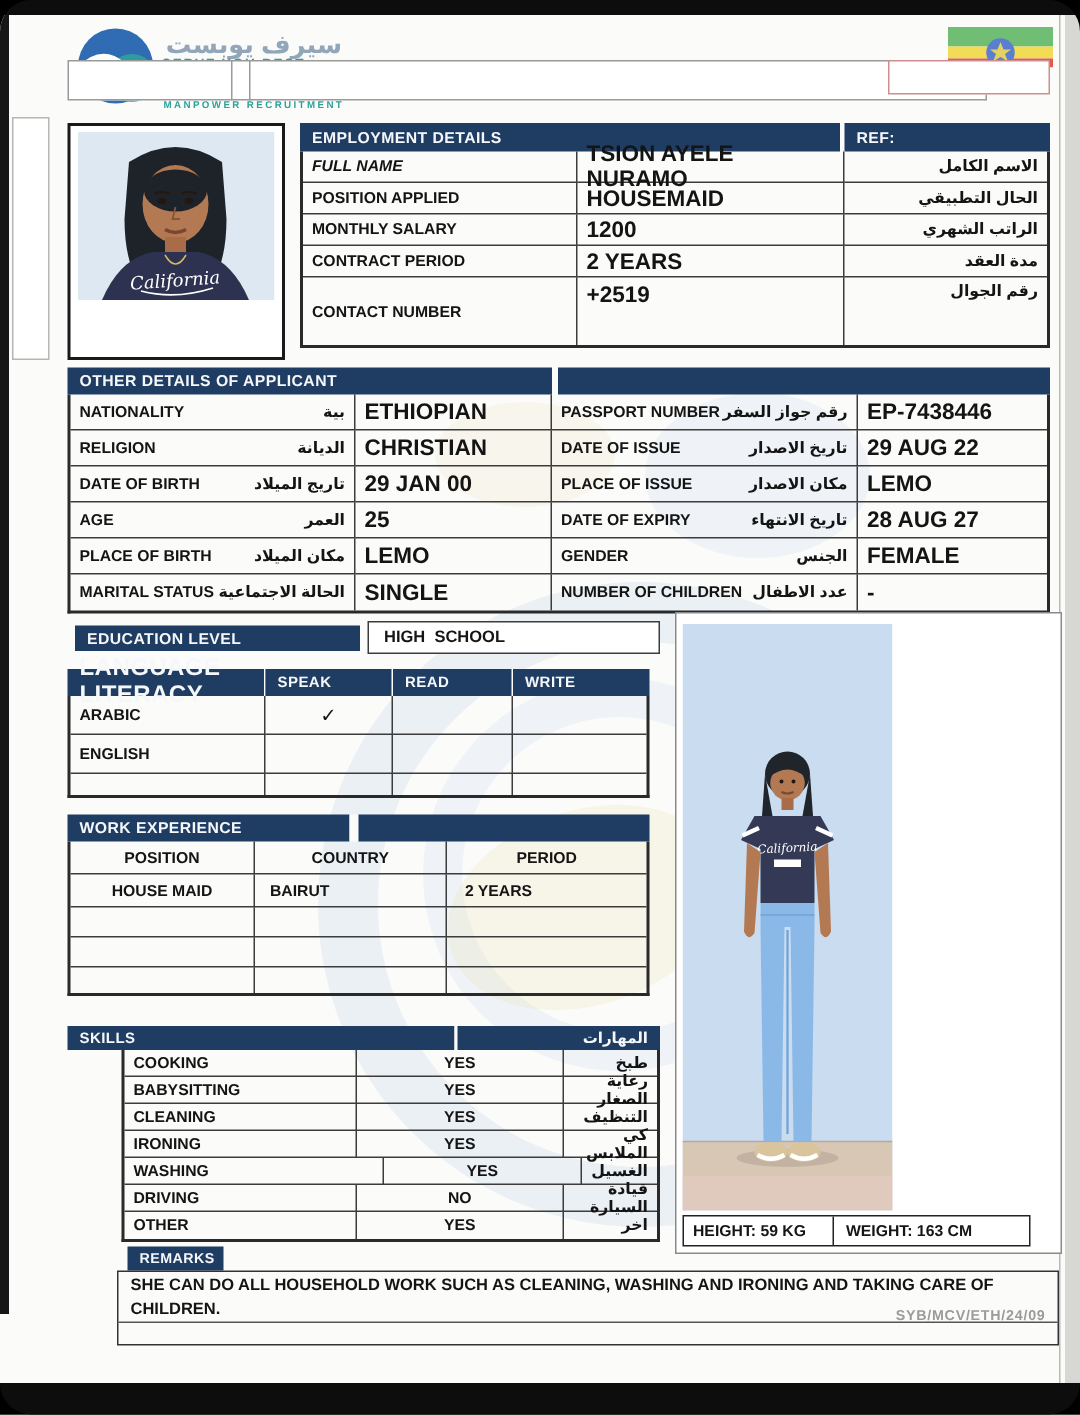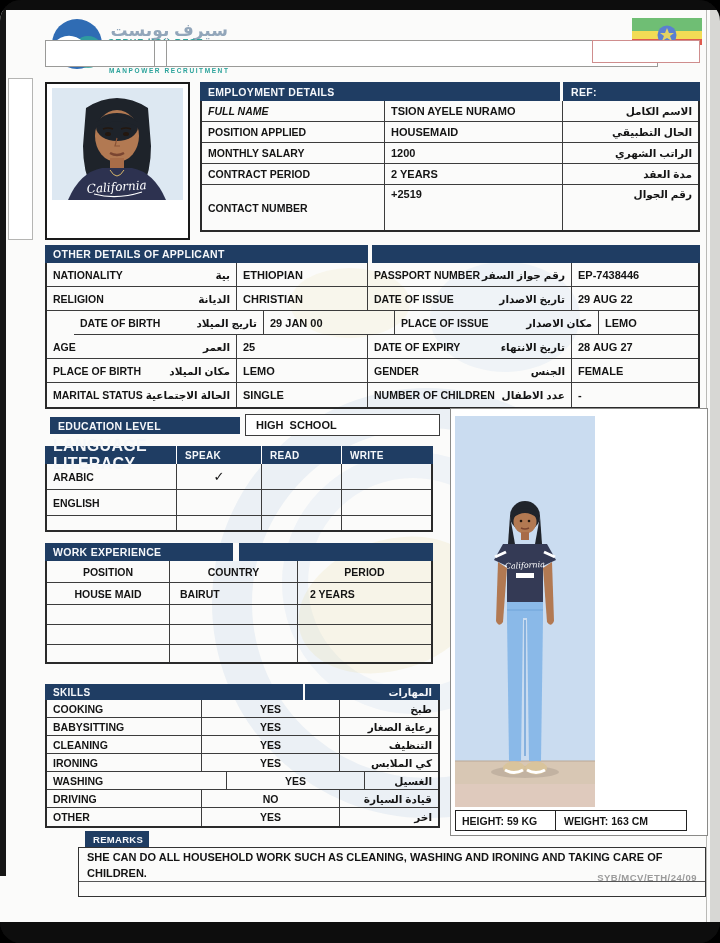--- a/index.html
+++ b/index.html
@@ -24,21 +24,21 @@
   
   .dark{background:#1f3d63;color:#f5f7fa;font-weight:700;display:flex;align-items:center;
         padding:0 8px;letter-spacing:.3px;box-sizing:border-box;}
   .tr{display:flex;box-sizing:border-box;}
   .td{box-sizing:border-box;display:flex;align-items:center;font-size:10.5px;font-weight:700;
       color:#141414;border-right:1px solid #3c3c3c;border-bottom:1px solid #3c3c3c;padding:0 6px;}
   .td:last-child{border-right:none;}
   .outer{border:2px solid #2a2a2a;box-sizing:border-box;background:transparent;}
   .ar{direction:rtl;text-align:right;justify-content:flex-start;font-weight:700;}
   .ctr{justify-content:center;}
-  .val{font-size:11px;}
+  .val{font-size:15px;}
   .combo{justify-content:space-between;}
   .combo .en{font-weight:700;}
   .combo .arr{direction:rtl;font-weight:700;}
   .whitebox{background:#fff;border:1px solid #9a9a98;box-sizing:border-box;}
   .hgap{width:3px;background:#fbfbfa;}
   .check{font-size:13px;font-weight:700;}
   .blackbar{position:absolute;left:0;width:720px;background:#0d0d0d;z-index:3;}
 </style>
 </head>
 <body>
@@ -167,21 +167,21 @@
             <span class="en">RELIGION</span>
             <span class="arr">الديانة</span>
           </div>
         <div class="td val" style="width:131px;">CHRISTIAN</div>
         <div class="td combo" style="width:204px;">
             <span class="en">DATE OF ISSUE</span>
             <span class="arr">تاريخ الاصدار</span>
           </div>
         <div class="td val" style="flex:1;">29 AUG 22</div>
       </div>
-      <div class="tr" style="height:24px;padding-left:27px;">
+      <div class="tr" style="height:24px;">
         <div class="td combo" style="width:190px;">
             <span class="en">DATE OF BIRTH</span>
             <span class="arr">تاريج الميلاد</span>
           </div>
         <div class="td val" style="width:131px;">29 JAN 00</div>
         <div class="td combo" style="width:204px;">
             <span class="en">PLACE OF ISSUE</span>
             <span class="arr">مكان الاصدار</span>
           </div>
         <div class="td val" style="flex:1;">LEMO</div>
@@ -332,21 +332,21 @@
     <div style="box-sizing:border-box;width:100px;height:19px;border-right:1.5px solid #222;display:flex;align-items:center;padding-left:6px;font-size:10.5px;font-weight:700;">HEIGHT: 59 KG</div>
     <div style="box-sizing:border-box;flex:1;height:19px;display:flex;align-items:center;padding-left:8px;font-size:10.5px;font-weight:700;">WEIGHT: 163 CM</div>
   </div>
 
   <div class="layer" style="left:45px;top:684px;width:395px;">
     <div class="tr" style="height:16px;">
       <div class="dark" style="width:258px;font-size:10px;">SKILLS</div>
       <div class="hgap" style="width:2px;"></div>
       <div class="dark ar" style="flex:1;font-size:10px;justify-content:flex-start;">المهارات</div>
     </div>
-    <div class="outer" style="border-top:none;">
+    <div class="outer" style="border-top:none;margin-left:36px;">
       <div class="tr" style="height:18px;">
         <div class="td" style="width:155px;">COOKING</div>
         <div class="td ctr" style="width:138px;">YES</div>
         <div class="td ar" style="flex:1;">طبخ</div>
       </div>
       <div class="tr" style="height:18px;">
         <div class="td" style="width:155px;">BABYSITTING</div>
         <div class="td ctr" style="width:138px;">YES</div>
         <div class="td ar" style="flex:1;">رعاية الصغار</div>
       </div>

